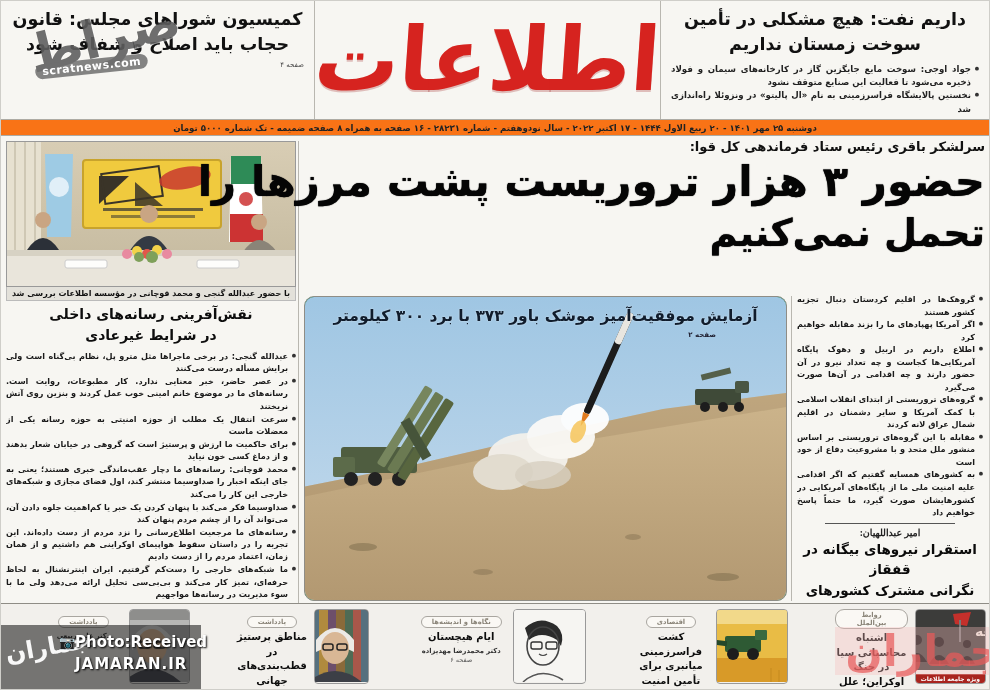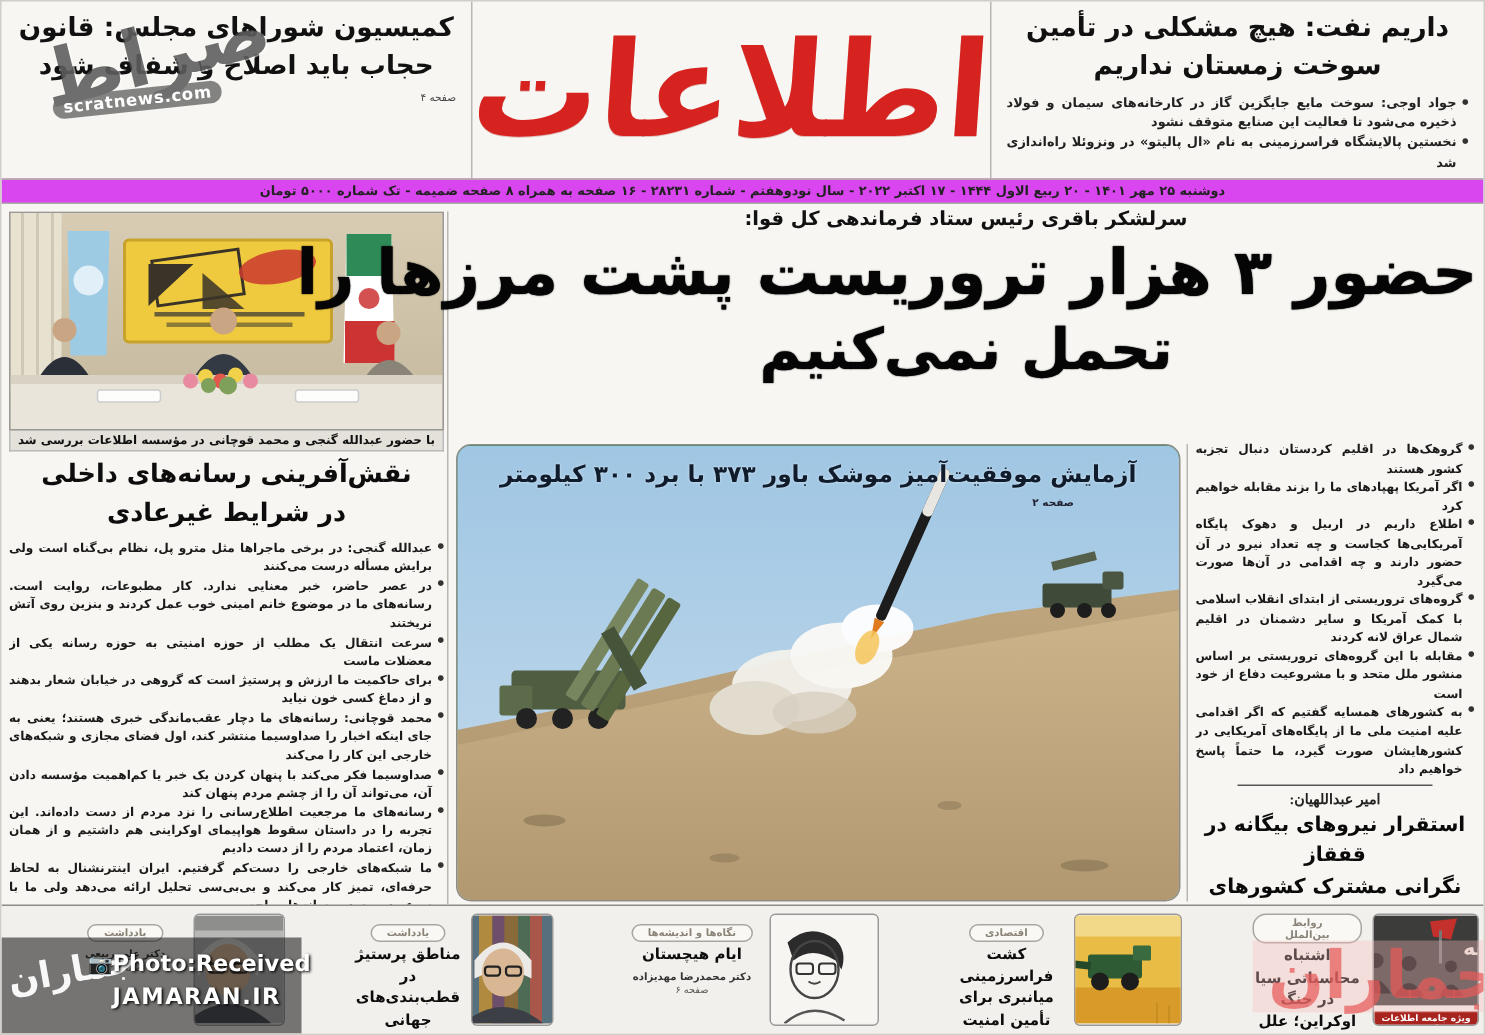--- a/index.html
+++ b/index.html
@@ -15,33 +15,33 @@
   .top-art { width:315px; padding:6px 10px 0 10px; }
   .top-art.right-art { width:330px; }
   .masthead-cell { flex:1; display:flex; align-items:center; justify-content:center; border-right:1px solid #b9b7b0; border-left:1px solid #b9b7b0; }
   .masthead { color:#d6231f; font-size:84px; font-weight:bold; line-height:1; transform:skewX(-4deg) scaleY(1.05); letter-spacing:-2px; text-shadow:0 1px 0 rgba(150,20,20,.25); }
   .top-headline { font-weight:bold; font-size:17.5px; text-align:center; color:#111; line-height:1.45; }
   .top-bullets { margin-top:5px; font-size:8.6px; color:#222; text-align:justify; line-height:1.55; font-weight:bold; }
   .b { position:relative; padding-right:8px; }
   .b::before { content:"●"; position:absolute; right:0; top:2px; font-size:5px; color:#333; }
   .pageref { font-size:7px; color:#444; margin-top:3px; }
   
-  .datebar { position:absolute; top:118px; right:0; left:0; height:17px; background:#d946ef; border-top:1px solid #adaba4; border-bottom:1px solid #adaba4; display:flex; align-items:center; justify-content:center; }
+  .datebar { position:absolute; top:118px; right:0; left:0; height:17px; background:#f97316; border-top:1px solid #adaba4; border-bottom:1px solid #adaba4; display:flex; align-items:center; justify-content:center; }
   .datebar span { font-size:8.6px; color:#222; font-weight:bold; }
   
   .left-col { position:absolute; top:140px; left:5px; width:290px; height:463px; overflow:hidden; }
   .conf-photo { width:100%; height:146px; border:1px solid #999; background:#cfc3a6; position:relative; overflow:hidden; }
   .conf-caption { background:#e3e1da; border:1px solid #bbb; border-top:none; font-size:8px; font-weight:bold; text-align:center; color:#111; padding:2px 0; }
-  .media-headline { font-size:17px; font-weight:bold; text-align:center; color:#0d0d0d; line-height:1.5; margin-top:3px; }
+  .media-headline { font-size:14px; font-weight:bold; text-align:center; color:#0d0d0d; line-height:1.5; margin-top:3px; }
   .media-bullets { margin-top:4px; font-size:8.1px; line-height:1.5; color:#1a1a1a; text-align:justify; font-weight:bold; }
   .media-bullets .b { margin-bottom:1px; }
   
   .vrule1 { position:absolute; top:140px; left:297px; width:1px; height:462px; background:#b9b7b0; }
   .vrule2 { position:absolute; top:295px; left:790px; width:1px; height:305px; background:#b9b7b0; }
-  .lead-block { position:absolute; top:138px; left:302px; right:4px; height:152px; text-align:center; }
+  .lead-block { position:absolute; top:138px; left:302px; right:4px; height:152px; text-align:right; }
   .lead-kicker { font-size:13px; font-weight:bold; color:#111; }
   .lead-h1 { font-size:42px; font-weight:bold; color:#050505; line-height:1.35; letter-spacing:-1px; white-space:nowrap; text-shadow:0 0 1px #000; }
   .lead-h2 { font-size:38px; font-weight:bold; color:#050505; line-height:1.2; letter-spacing:-1px; text-shadow:0 0 1px #000; }
   
   .photo-box { position:absolute; top:295px; left:303px; width:483px; height:305px; border:1px solid #8f8d86; border-radius:10px; overflow:hidden; background:#15803d; }
   .photo-box svg { position:absolute; inset:0; }
   .photo-caption { position:absolute; top:10px; right:0; left:0; text-align:center; font-size:15.5px; font-weight:bold; color:#101c2c; text-shadow:0 0 2px rgba(255,255,255,.6); }
   .photo-pageref { position:absolute; top:34px; right:70px; font-size:7px; color:#223; font-weight:bold; }
   
   .right-col { position:absolute; top:292px; left:796px; right:6px; height:310px; overflow:hidden; }
@@ -167,21 +167,21 @@
       <span>نقش‌آفرینی رسانه‌های داخلی</span><br>
       <span>در شرایط غیرعادی</span>
     </div>
 
     <div class="media-bullets">
       <div class="b">عبدالله گنجی: در برخی ماجراها مثل مترو پل، نظام بی‌گناه است ولی برایش مسأله درست می‌کنند</div>
       <div class="b">در عصر حاضر، خبر معنایی ندارد. کار مطبوعات، روایت است. رسانه‌های ما در موضوع خانم امینی خوب عمل کردند و بنزین روی آتش نریختند</div>
       <div class="b">سرعت انتقال یک مطلب از حوزه امنیتی به حوزه رسانه یکی از معضلات ماست</div>
       <div class="b">برای حاکمیت ما ارزش و پرستیژ است که گروهی در خیابان شعار بدهند و از دماغ کسی خون نیاید</div>
       <div class="b">محمد قوچانی: رسانه‌های ما دچار عقب‌ماندگی خبری هستند؛ یعنی به جای اینکه اخبار را صداوسیما منتشر کند، اول فضای مجازی و شبکه‌های خارجی این کار را می‌کند</div>
-      <div class="b">صداوسیما فکر می‌کند با پنهان کردن یک خبر یا کم‌اهمیت مؤسسه دادن آن، می‌تواند آن را از چشم مردم پنهان کند</div>
+      <div class="b">صداوسیما فکر می‌کند با پنهان کردن یک خبر یا کم‌اهمیت جلوه دادن آن، می‌تواند آن را از چشم مردم پنهان کند</div>
       <div class="b">رسانه‌های ما مرجعیت اطلاع‌رسانی را نزد مردم از دست داده‌اند. این تجربه را در داستان سقوط هواپیمای اوکراینی هم داشتیم و از همان زمان، اعتماد مردم را از دست دادیم</div>
       <div class="b">ما شبکه‌های خارجی را دست‌کم گرفتیم. ایران اینترنشنال به لحاظ حرفه‌ای، تمیز کار می‌کند و بی‌بی‌سی تحلیل ارائه می‌دهد ولی ما با سوء مدیریت در رسانه‌ها مواجهیم</div>
     </div>
 
   </div>
 
   <div class="lead-block">
     <div class="lead-kicker">سرلشکر باقری رئیس ستاد فرماندهی کل قوا:</div>
     <div class="lead-h1">حضور ۳ هزار تروریست پشت مرزها را</div>
     <div class="lead-h2">تحمل نمی‌کنیم</div>

